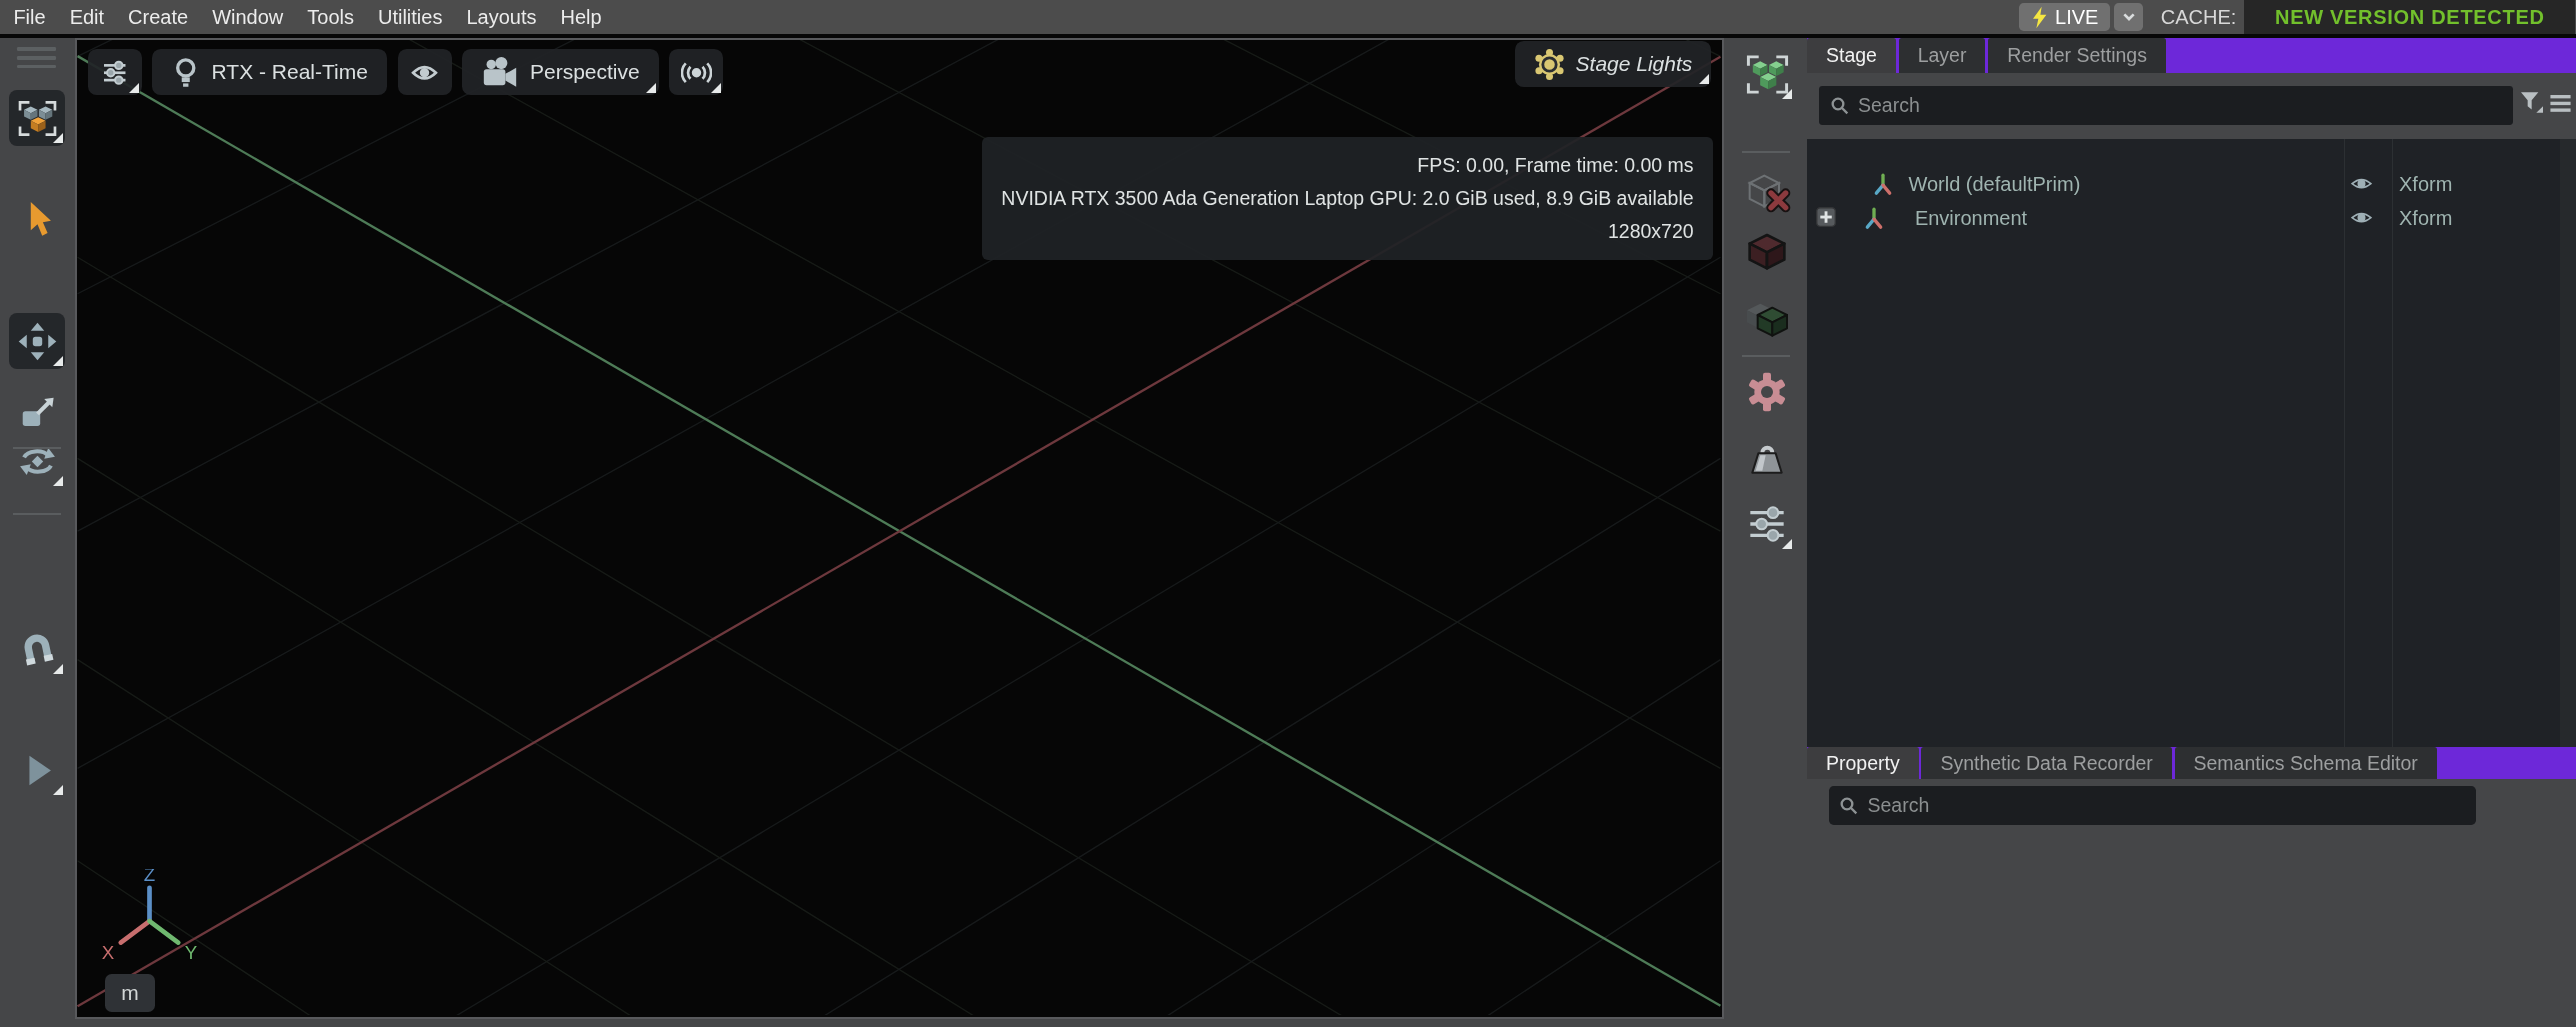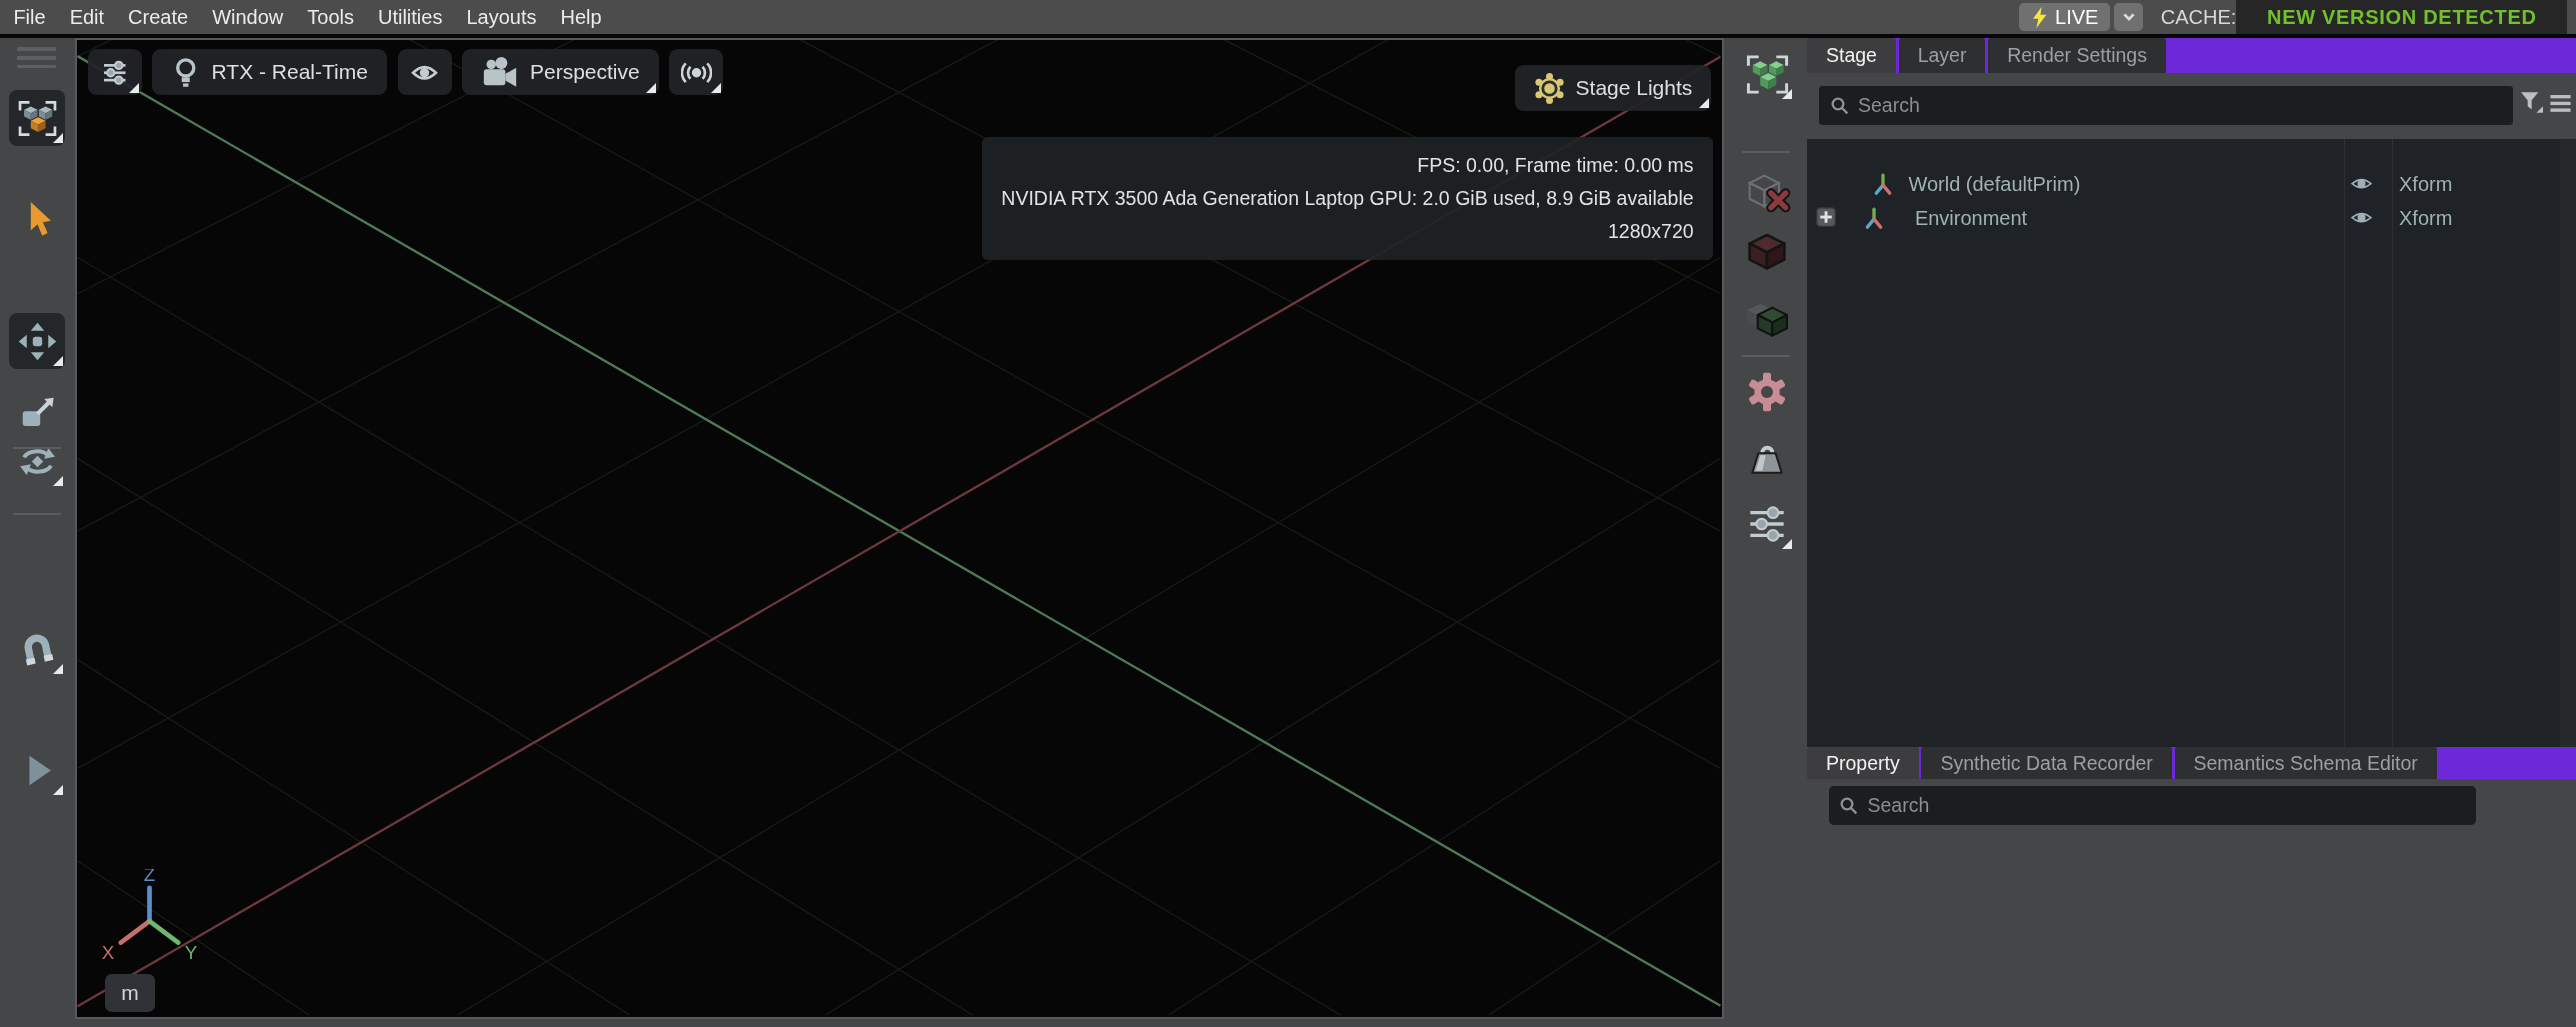--- a/index.html
+++ b/index.html
@@ -10,21 +10,21 @@
   
   .menubar { position:absolute; left:0; top:0; width:2576px; height:34px; background:#4c4c4c;
              display:flex; align-items:center; padding-left:13.4px; gap:24px; }
   .menubar-underline { position:absolute; left:0; top:34px; width:2576px; height:4px; background:#070707; }
   .menu-item { color:#ececec; font-size:20px; cursor:default; }
   .topbar-right { position:absolute; left:2019px; top:0; height:34px; display:flex; align-items:center; }
   .live-btn { height:28px; background:#707070; border-radius:4.7px; display:flex; align-items:center;
               gap:6.7px; padding:12px 12px; color:#fff; font-size:20px; }
   .live-chevron-btn { height:28px; width:29.5px; background:#707070; border-radius:4.7px; margin-left:3.4px;
               display:flex; align-items:center; justify-content:center; }
-  .cache-label { color:#d8d8d8; font-size:20px; margin-left:17.4px; }
+  .cache-label { color:#d8d8d8; font-size:20px; margin-left:17.4px; margin-right:8px; }
   .cache-status-box { width:331px; height:34px; background:#262626; display:flex; align-items:center;
               justify-content:center; }
   .cache-status-text { color:#72c02c; font-size:20px; font-weight:bold; letter-spacing:0.7px; }
 
   
   .left-toolbar { position:absolute; left:0; top:38px; width:75px; height:990px; background:#454648; }
   .grip { position:absolute; left:17.4px; top:9.4px; display:flex; flex-direction:column; gap:5.4px; }
   .grip span { width:39px; height:3.4px; background:#5c6062; border-radius:1.3px; }
   .tool-btn { position:absolute; left:9.4px; width:56px; height:56px; display:flex; align-items:center;
               justify-content:center; border-radius:8px; }
@@ -36,21 +36,21 @@
               border-color:transparent transparent #e7eaea transparent; }
 
   
   .viewport { position:absolute; left:75px; top:38px; width:1649px; height:981px;
               border:2.7px solid #58595c; background:#060606; overflow:hidden; }
   .viewport svg.grid { position:absolute; left:0; top:0; }
   .vp-toolbar { position:absolute; left:10.7px; top:9.4px; display:flex; gap:10.7px; height:46px; }
   .vp-btn { background:rgba(33,36,39,0.93); border-radius:8.7px; height:46px; display:flex;
             align-items:center; gap:10.7px; padding:0 19px; color:#dbe0e1; font-size:21px; }
   .vp-btn.square { width:54px; justify-content:center; padding:0; }
-  .stage-lights-btn { position:absolute; right:10.7px; top:25px; }
+  .stage-lights-btn { position:absolute; right:10.7px; top:1px;font-style:italic; }
   .vp-stats { position:absolute; right:9.4px; top:70px; background:rgba(31,34,38,0.93); border-radius:6px;
             padding:12px 19px; text-align:right; color:#dfe3e3; font-size:19.5px; line-height:33px;
             white-space:nowrap;margin-top:27px; }
   .axis-gizmo { position:absolute; left:9.4px; bottom:39px; }
   .unit-btn { position:absolute; left:28px; bottom:5.4px; width:50px; height:38px; background:#2f3236;
             border-radius:6.7px; color:#d2d6d6; font-size:21px; display:flex; align-items:center;
             justify-content:center; }
 
   
   .right-toolbar { position:absolute; left:1727px; top:38px; width:81px; height:990px; background:#454648; }

